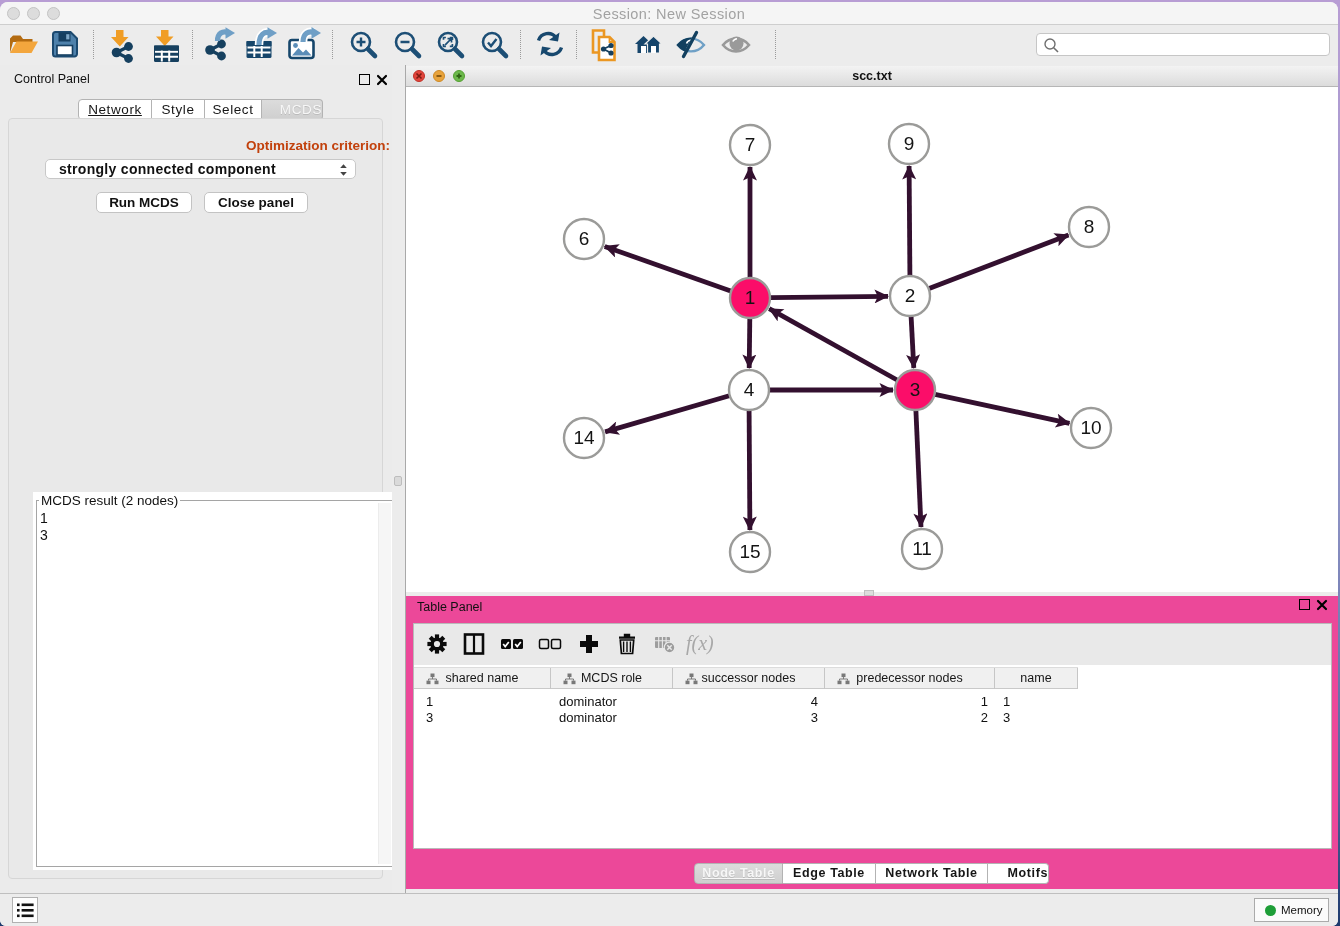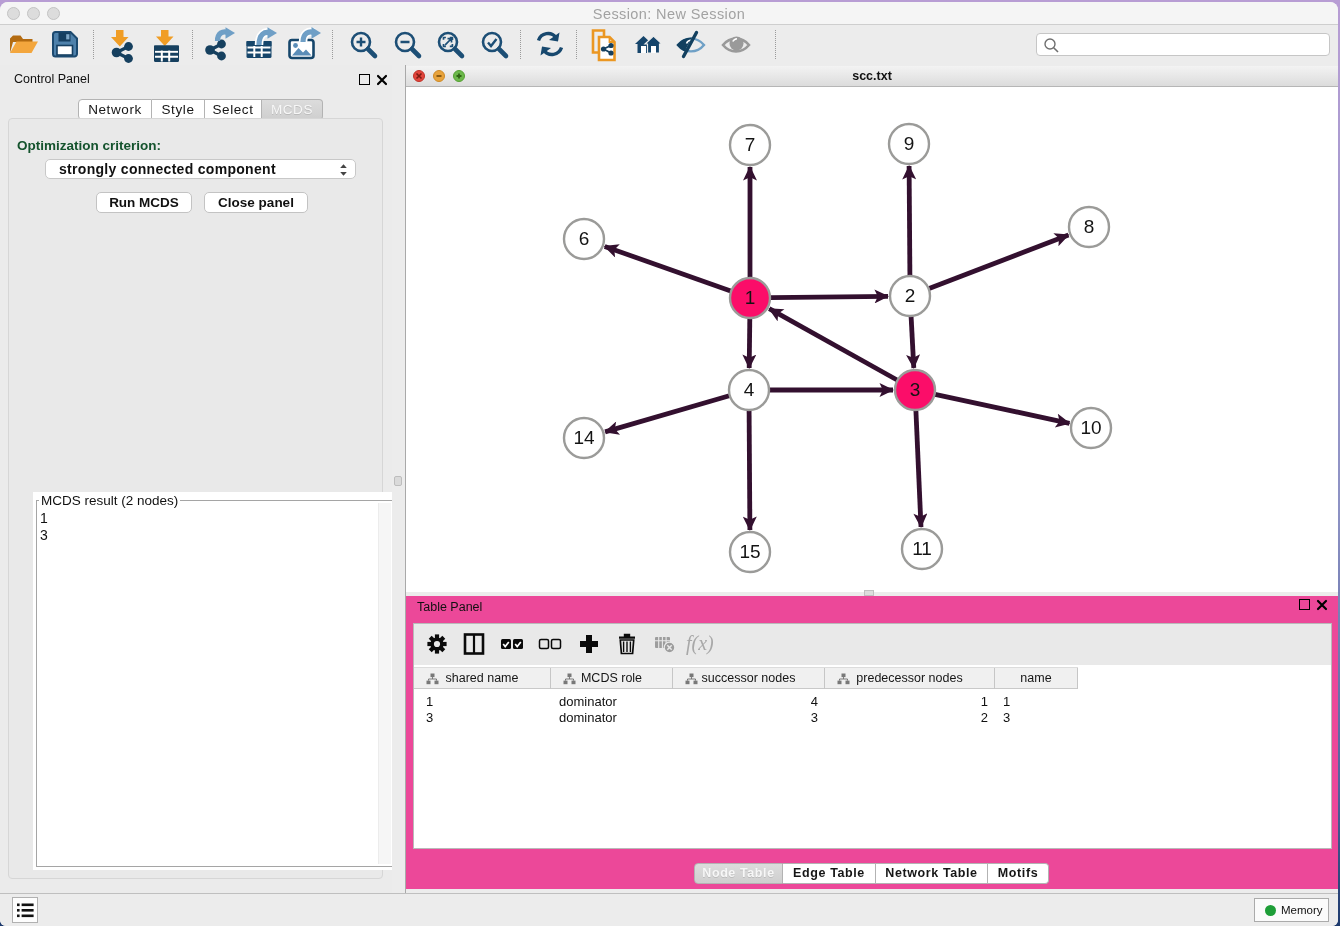--- a/index.html
+++ b/index.html
@@ -17,25 +17,25 @@
 #search{position:absolute;left:1036px;top:8px;width:294px;height:23px;background:#fff;border:1px solid #c6c6c6;border-radius:4px;}
 
 #cpanel{position:absolute;left:0;top:63px;width:412px;height:828px;background:#ebebeb;border-right:1px solid #c6c6c6;}
 #gutter{position:absolute;left:392px;top:63px;width:14px;height:828px;background:#ececec;border-right:1px solid #a9a9a9;}
 #rightcol{position:absolute;left:406px;top:63px;width:932px;height:828px;background:#ececec;}
 
 #cptitle{position:absolute;left:14px;top:7px;font-size:12.5px;color:#111;}
 .winbtn-sq{position:absolute;width:11px;height:11px;border:1.6px solid #000;background:transparent;}
 .tabs{position:absolute;display:flex;}
 .tab{height:21px;border:1px solid #b3b3b3;background:#fff;color:#161616;font-size:13.5px;font-weight:normal;letter-spacing:0.6px;text-align:center;line-height:19px;border-left:none;padding:0;white-space:nowrap;overflow:hidden;}
-.tab.first{border-left:1px solid #b3b3b3;border-radius:4px 0 0 4px;}
-.tab.last{border-radius:0 4px 4px 0;}
+.tab.first{border-left:1px solid #b3b3b3;border-radius:4px 0 0 4px;text-decoration:underline;}
+.tab.last{border-radius:0 4px 4px 0;text-align:right;}
 .tab.sel{background:linear-gradient(#dcdcdc,#cfcfcf);color:#f7f7f7;text-shadow:0 1px 0 #bbb;}
 #cpinner{position:absolute;left:8px;top:53px;width:375px;height:761px;background:#e9e9e9;border:1px solid #d6d6d6;border-radius:4px;}
-#optlabel{position:absolute;left:8px;top:19px;width:100%;text-align:left;font-size:13.5px;font-weight:bold;color:#14532d;}
+#optlabel{position:absolute;left:8px;top:19px;width:100%;text-align:right;font-size:13.5px;font-weight:bold;color:#c2410c;}
 #combo{position:absolute;left:36px;top:40px;width:311px;height:20px;background:#fff;border:1px solid #c8c8c8;border-radius:5px;font-size:14px;font-weight:bold;color:#111;line-height:18px;padding-left:13px;letter-spacing:0.3px;}
 .btn{position:absolute;height:21px;background:#fff;border:1px solid #c3c3c3;border-radius:5px;font-size:13.5px;font-weight:bold;color:#111;text-align:center;line-height:19px;}
 #resultbox{position:absolute;left:24px;top:373px;width:365px;height:378px;background:#fff;}
 #fieldset{position:absolute;left:3px;top:8px;right:3px;bottom:3px;border:1px solid #a5a5a5;}
 #legend{position:absolute;left:2px;top:-8px;background:#fff;font-size:13.5px;color:#111;padding:0 2px;}
 #resulttext{position:absolute;left:1px;top:1px;font-size:14px;color:#111;line-height:16.5px;padding:8px 0 0 2px;}
 #rscroll{position:absolute;right:3px;top:2px;width:13px;bottom:2px;background:#f6f6f6;border-left:1px solid #ececec;}
 
 #netwin{position:absolute;left:0;top:1px;width:932px;height:526px;background:#fff;}
 #nettitle{position:absolute;left:0;top:0;width:100%;height:21px;background:linear-gradient(#f3f3f3,#dcdcdc);border-bottom:1px solid #b6b6b6;}

